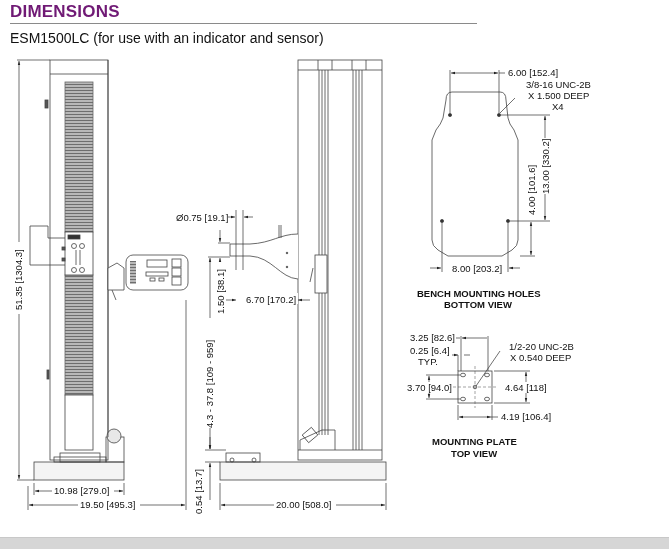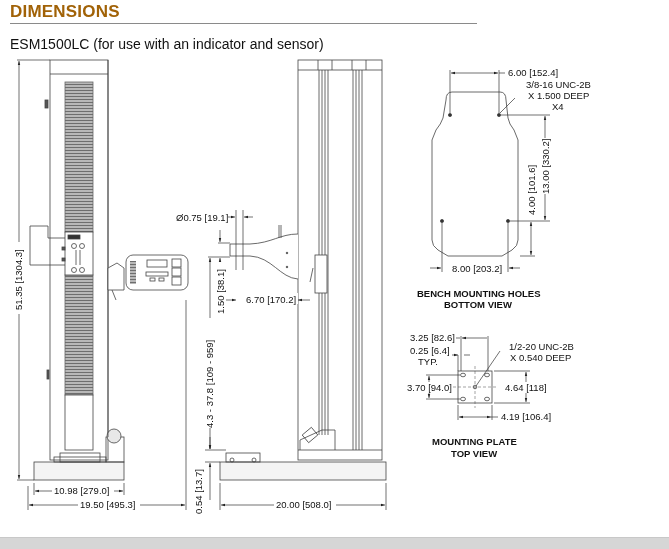--- a/index.html
+++ b/index.html
@@ -1,19 +1,19 @@
 <!DOCTYPE html>
 <html><head>
   <meta charset="utf-8">
   <style>
     html, body { margin:0; padding:0; background:#ffffff; }
     body { width:669px; height:549px; position:relative; overflow:hidden; font-family:"Liberation Sans", sans-serif; }
-    .title { position:absolute; left:10px; top:2px; font-size:17px; font-weight:bold; color:#a16207; letter-spacing:0.2px; }
+    .title { position:absolute; left:10px; top:2px; font-size:17px; font-weight:bold; color:#701a75; letter-spacing:0.2px; }
     .rule { position:absolute; left:10px; top:23px; width:467px; height:1px; background:#8a8a8a; }
-    .subtitle { position:absolute; left:10px; top:36px; font-size:14px; color:#111;text-align:center; }
+    .subtitle { position:absolute; left:10px; top:30px; font-size:14px; color:#111;text-align:center; }
     .footer-bar { position:absolute; left:0; top:537px; width:669px; height:12px; background:#d6d6d6; border-top:1px solid #c8c8c8; }
     svg.drawing { position:absolute; left:0; top:0; }
     .dim { font-family:"Liberation Sans", sans-serif; font-size:9.5px; fill:#111; }
     .lbl { font-family:"Liberation Sans", sans-serif; font-size:9.5px; font-weight:bold; fill:#111; }
   </style>
 </head>
 <body>
 
 <div class="title">DIMENSIONS</div>
 <div class="rule"></div>

